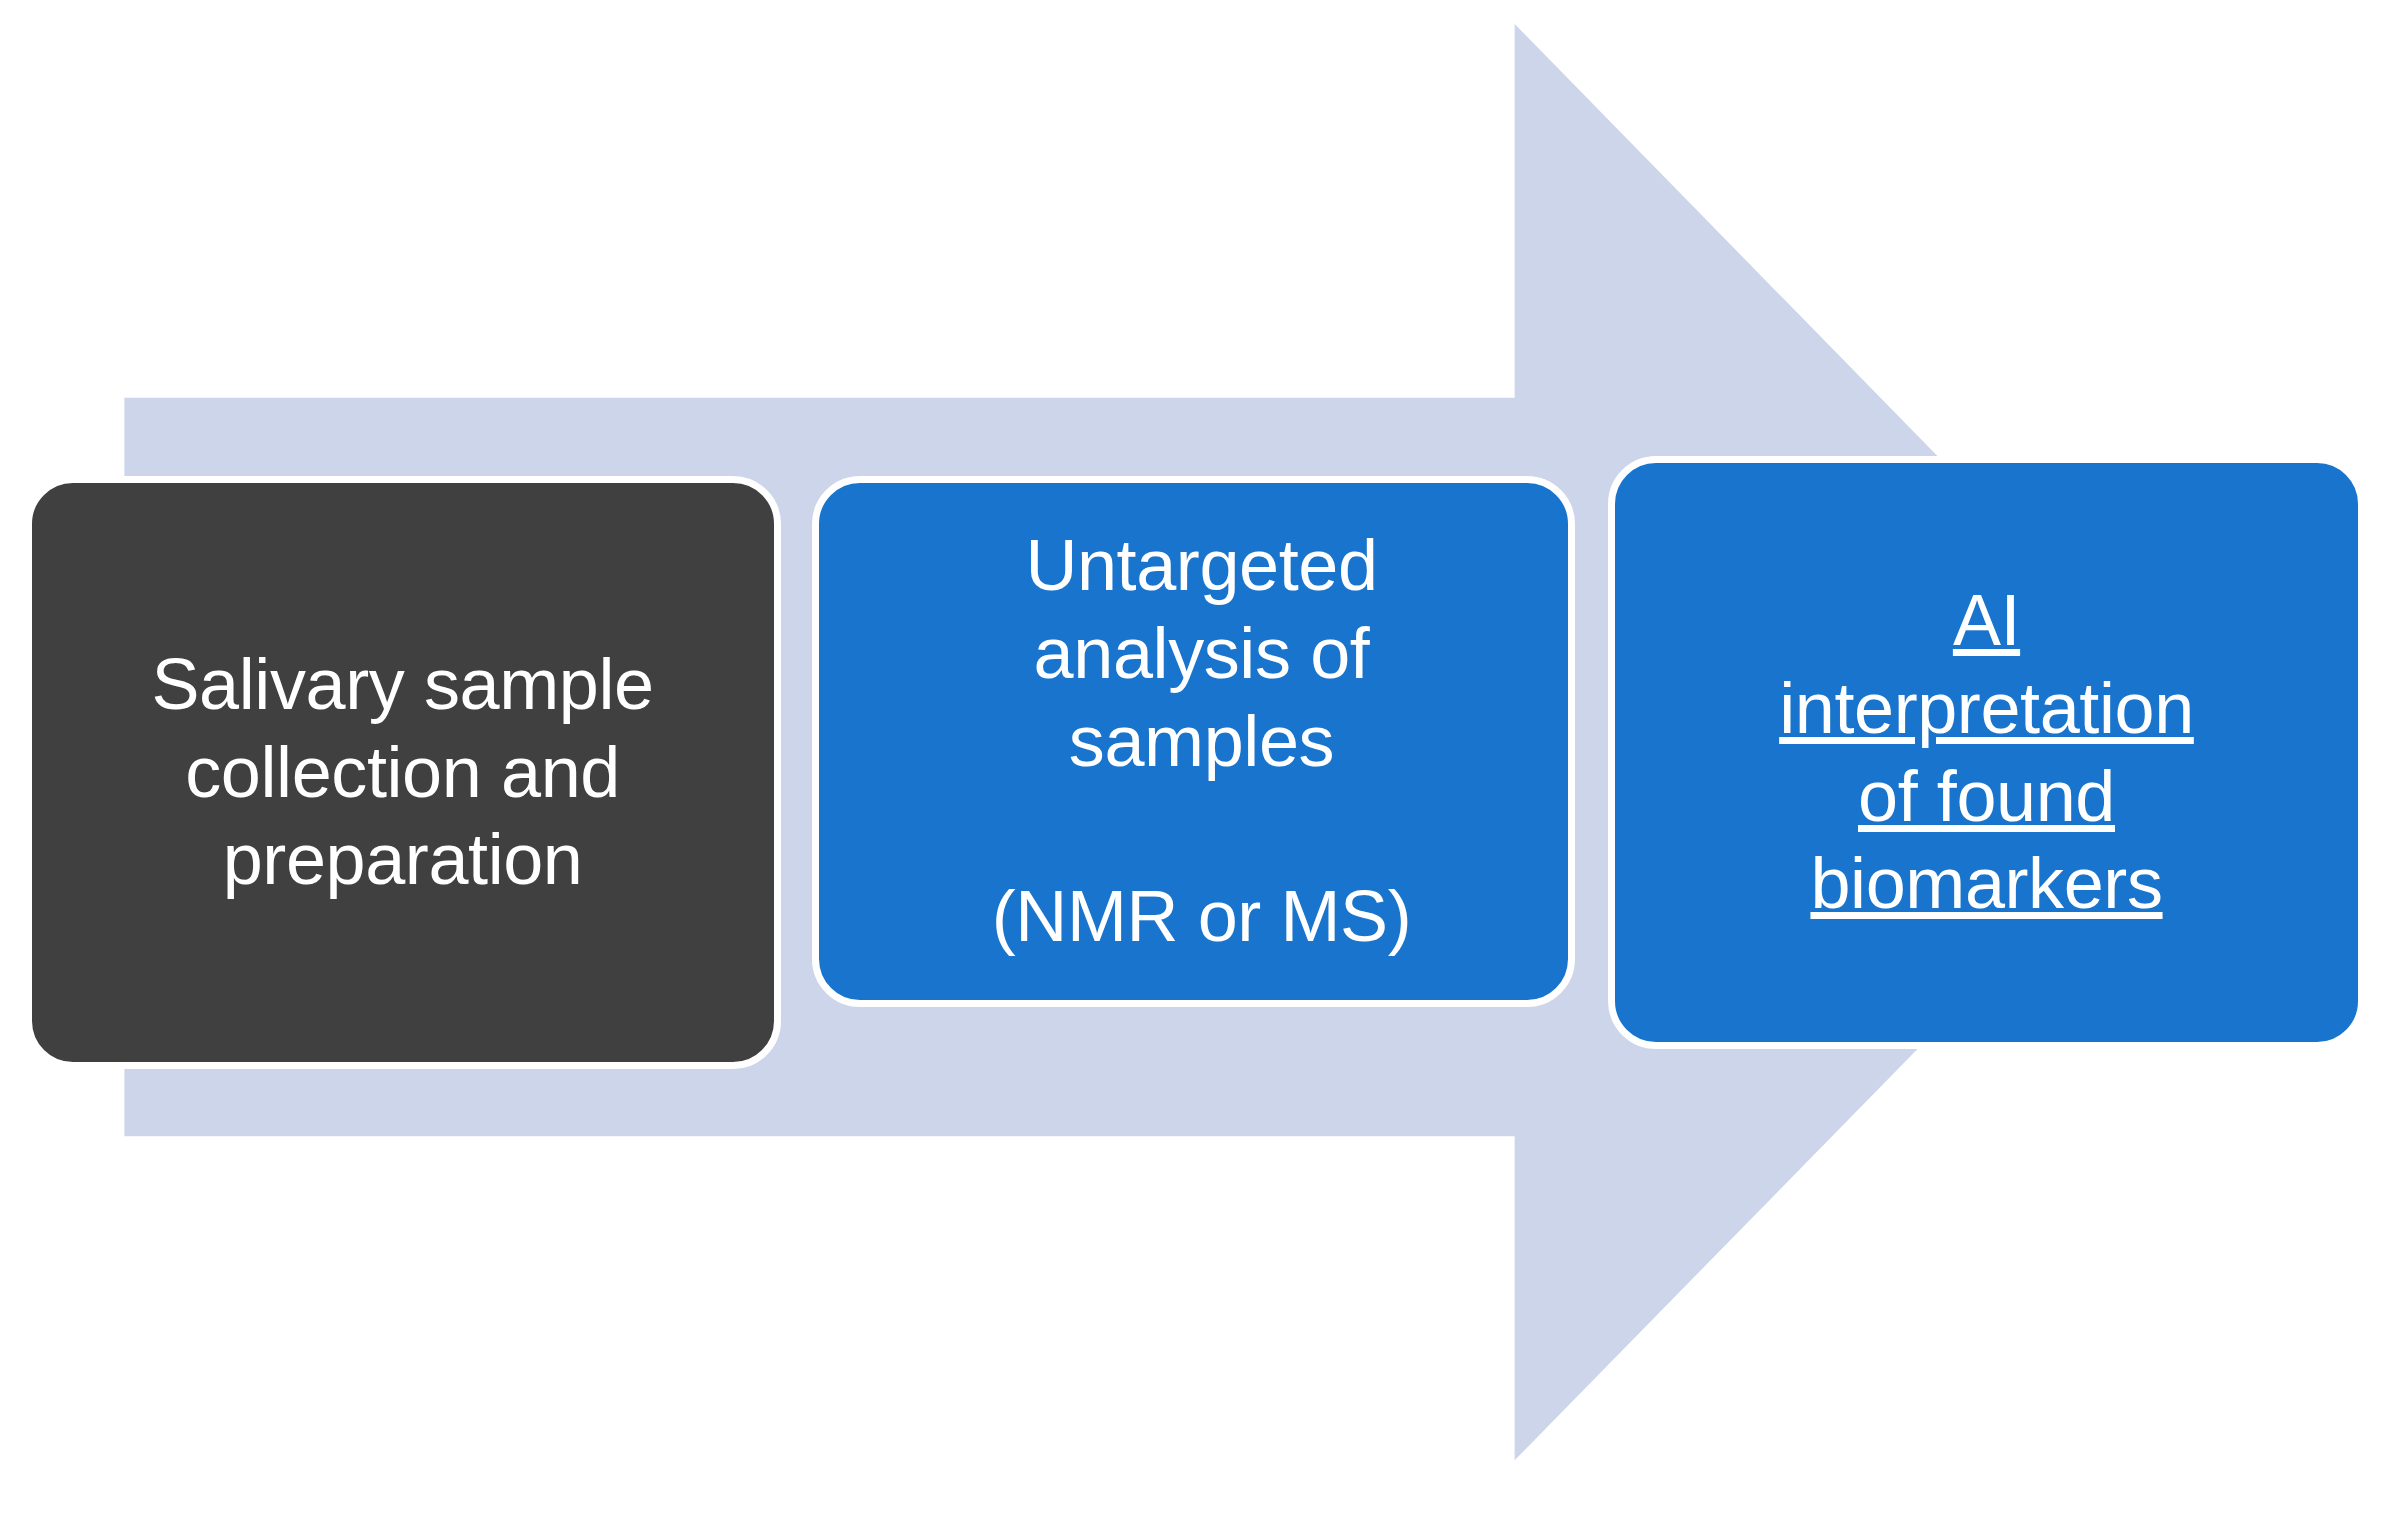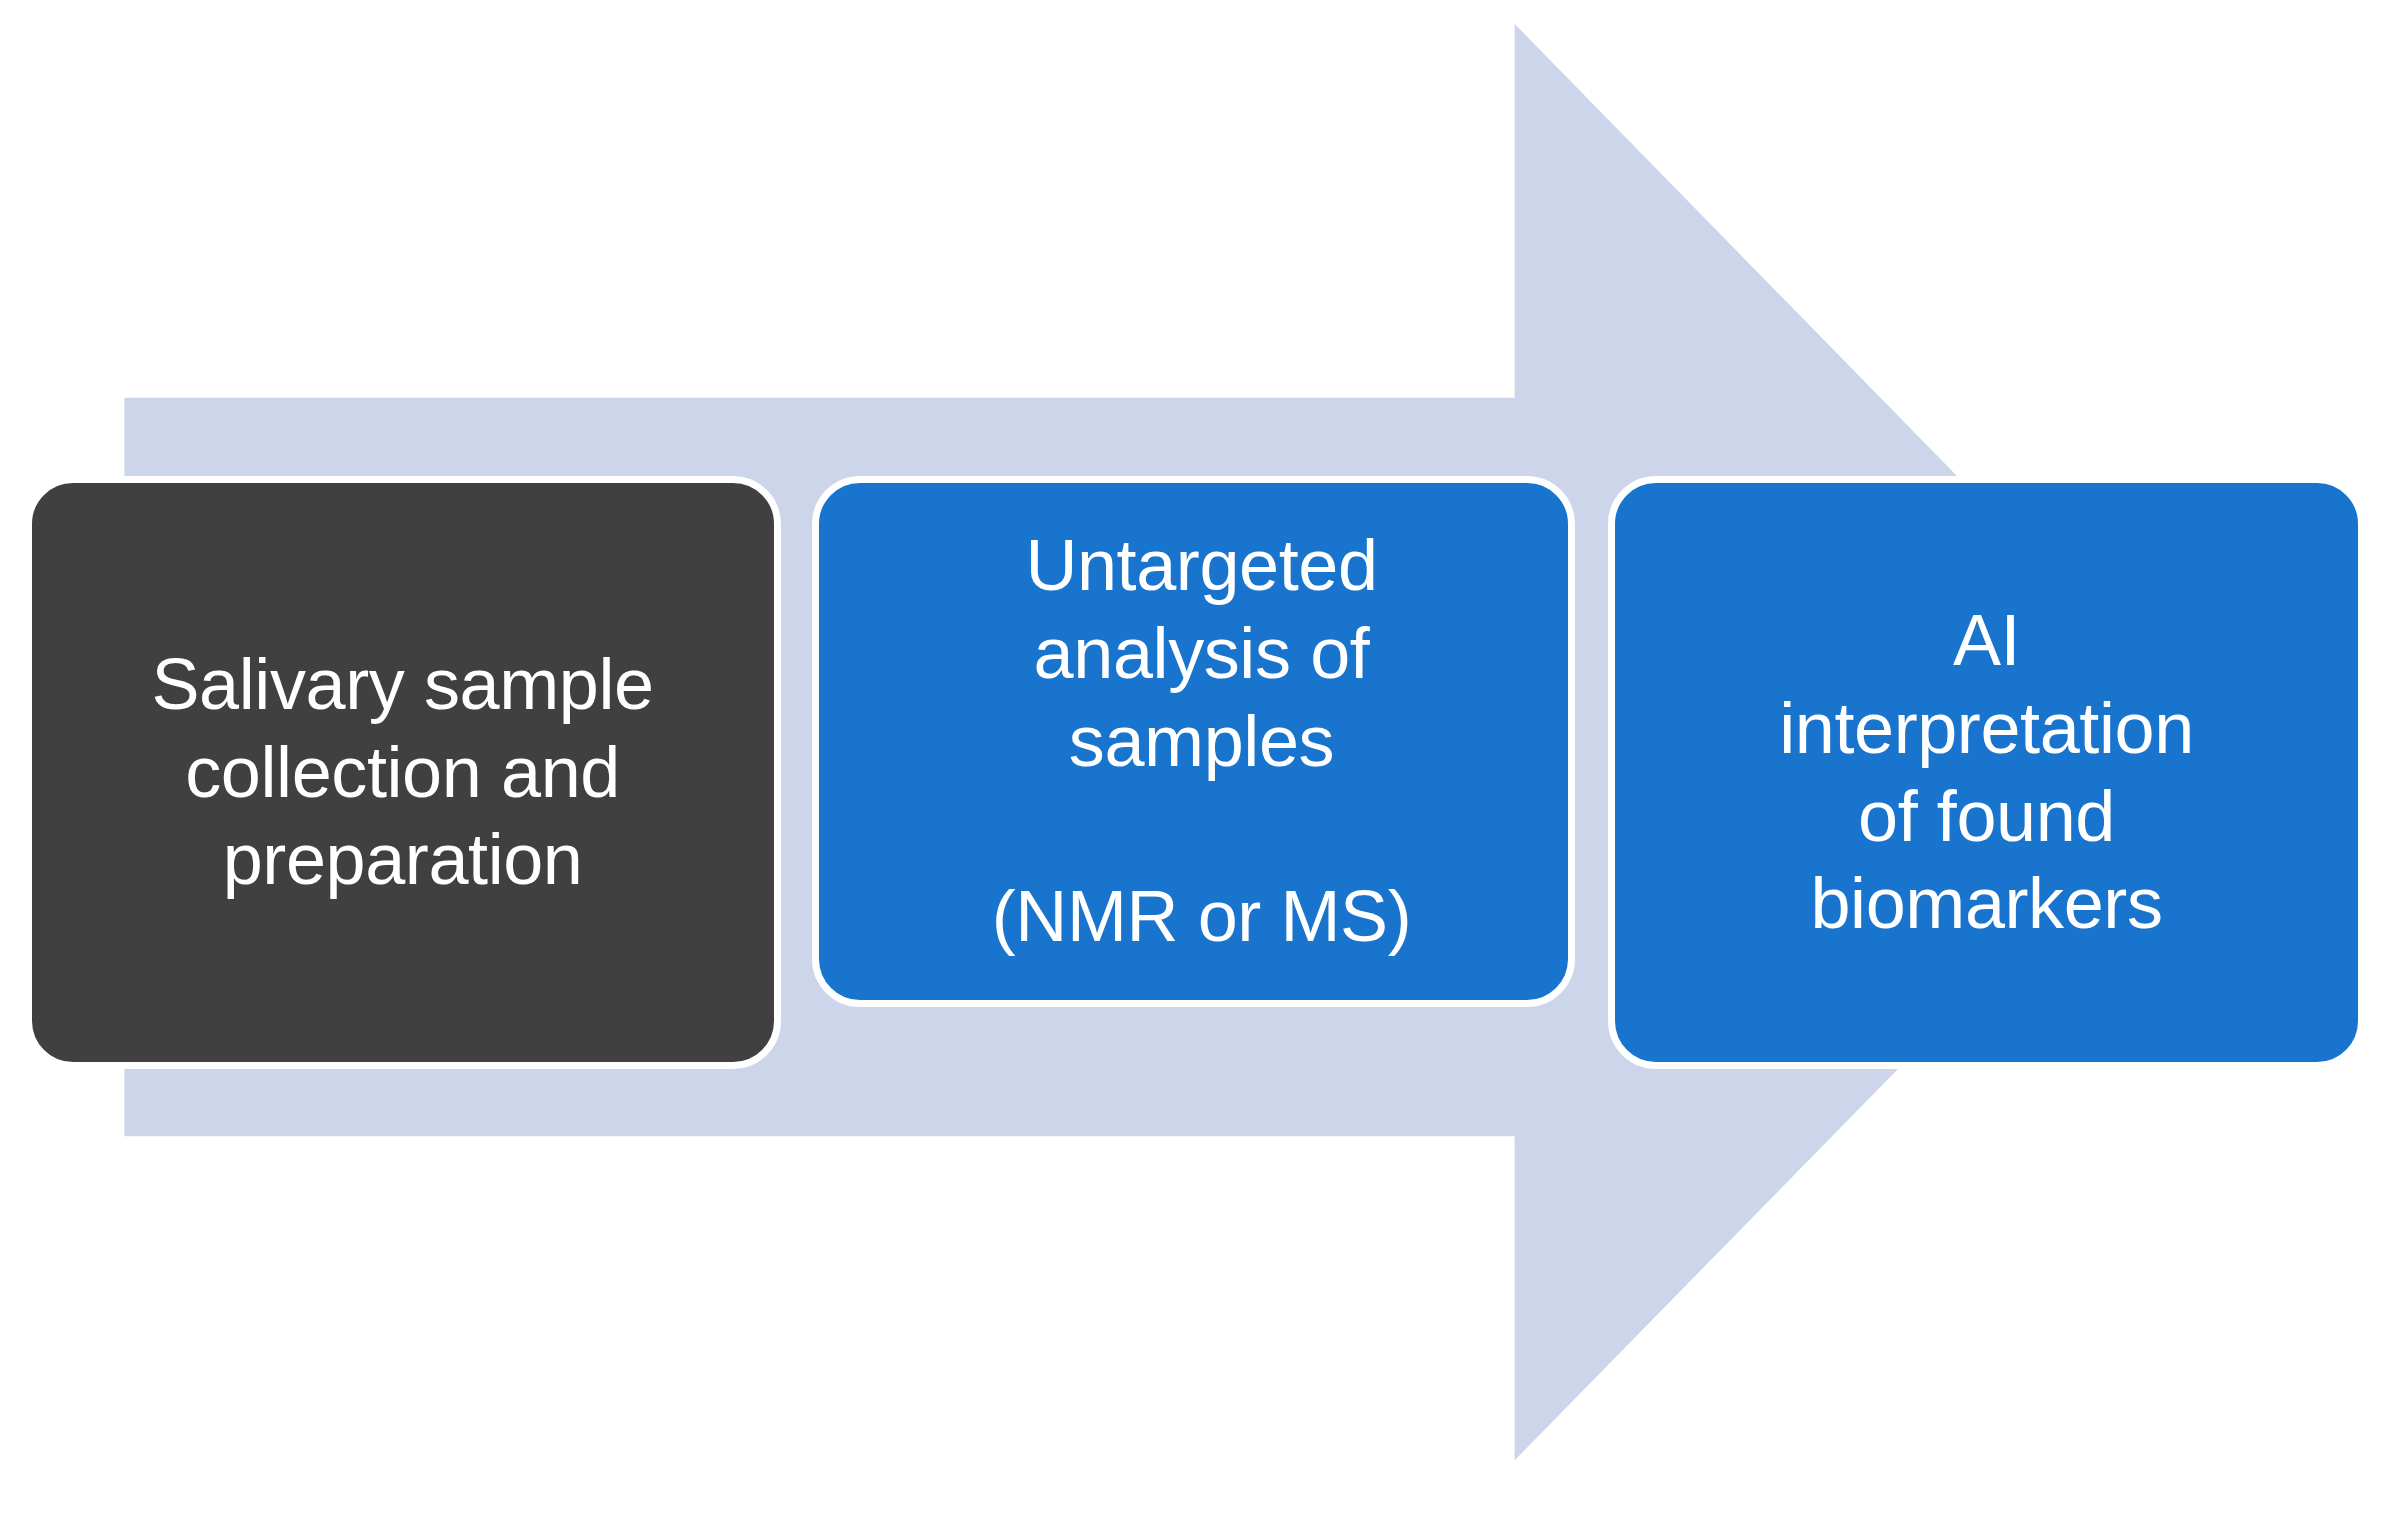--- a/index.html
+++ b/index.html
@@ -62,23 +62,24 @@
     left: 812px;
     top: 476px;
     width: 763px;
     height: 531px;
     padding-left: 16px;
   }
   #step-box-2 .step-text { font-size: 72px; }
   
   #step-box-3 {
     left: 1608px;
-    top: 476px;
+    top: 456px;
     width: 757px;
     height: 593px;
+    text-decoration: underline;
   }
   #step-box-3 .step-text { font-size: 72px; }
 </style>
 </head>
 <body>
 
 <div id="diagram-root" style="background: rgb(255, 255, 255);">
 
   <svg id="arrow-layer" viewBox="0 0 3112 2003" width="2389" height="1538" xmlns="http://www.w3.org/2000/svg" aria-hidden="true">
     <polygon points="162,518 1973,518 1973,31 2889,967 1973,1902 1973,1480 162,1480" fill="#ccd5e9"></polygon>

